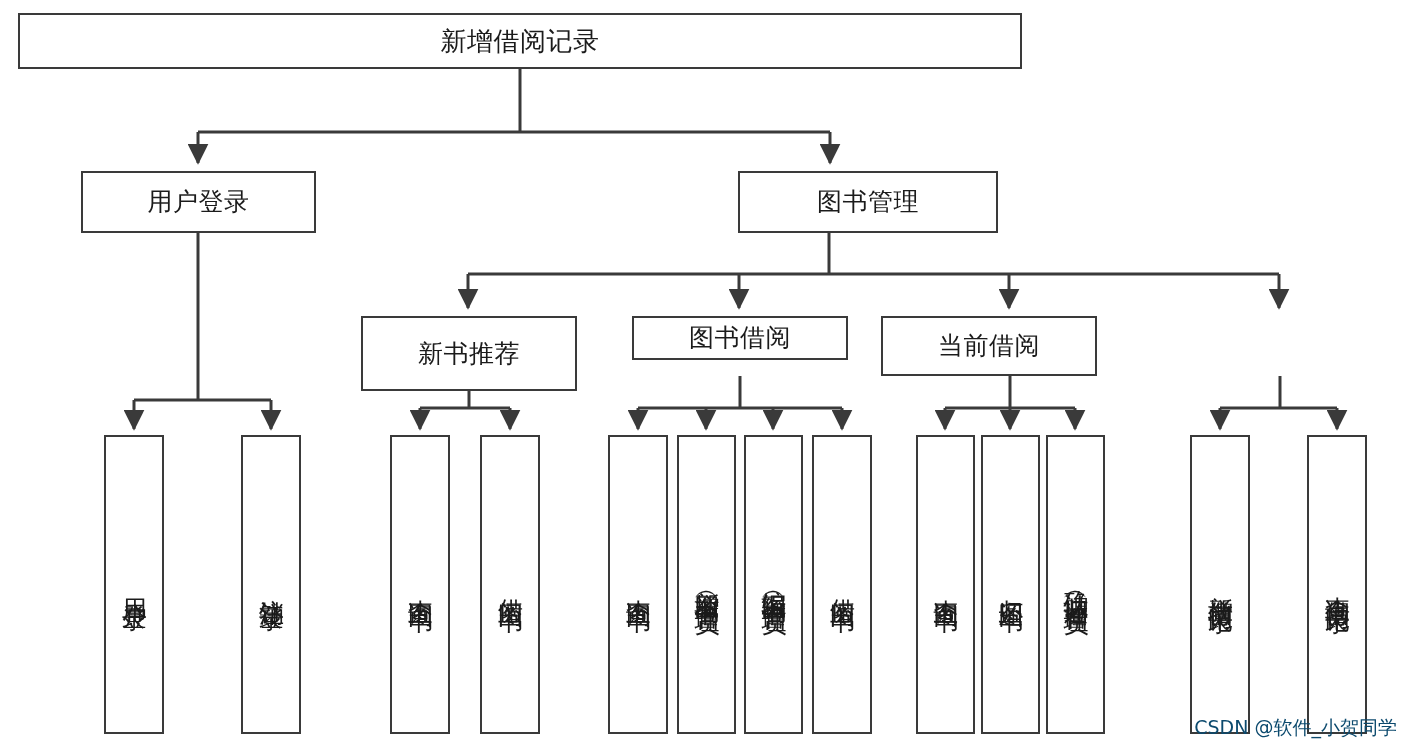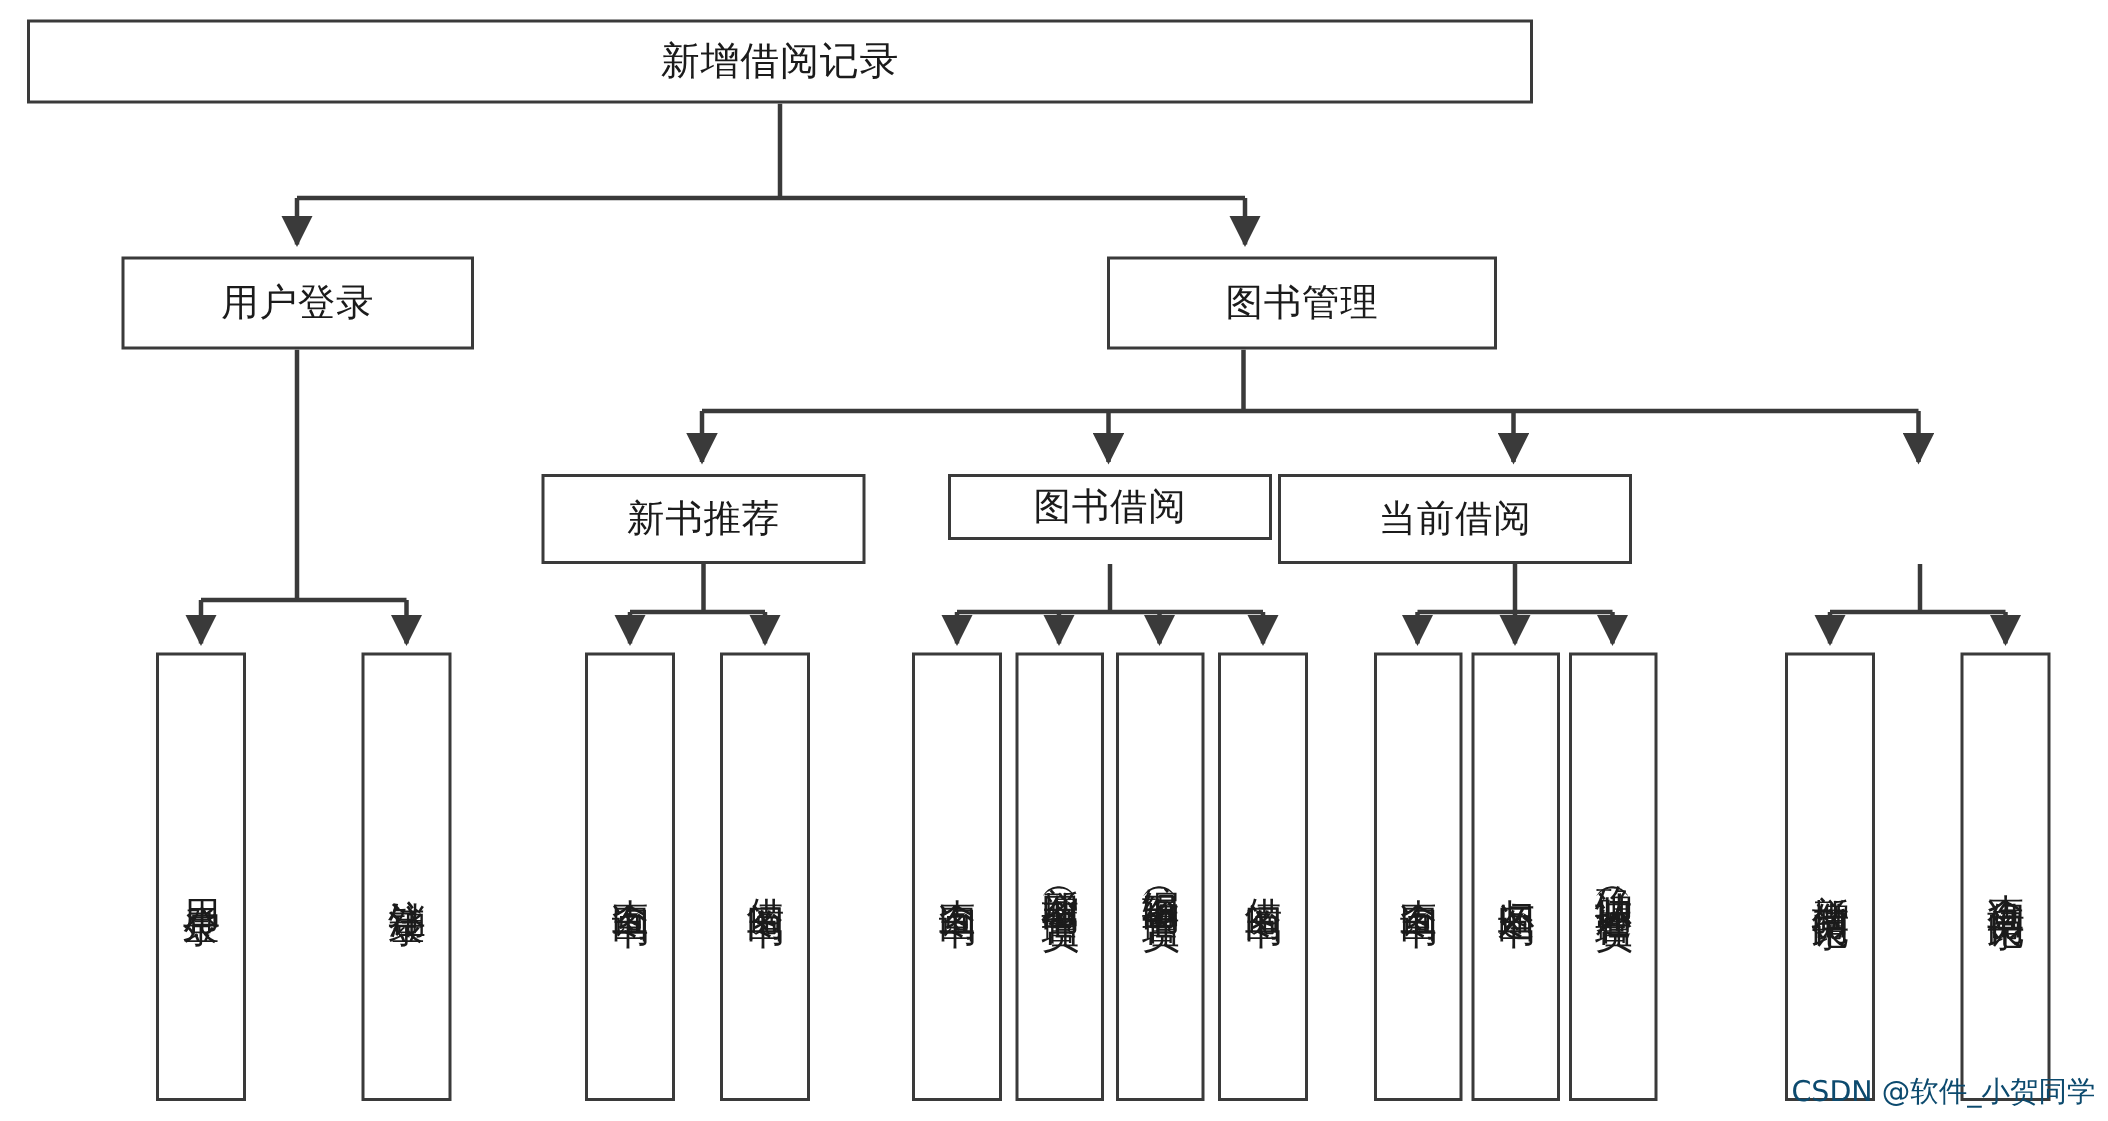--- a/index.html
+++ b/index.html
@@ -120,23 +120,23 @@
       <path d="M 1220 408 L 1220 429" marker-end="url(#arrow)"></path>
       <path d="M 1337 408 L 1337 429" marker-end="url(#arrow)"></path>
     </g>
   </svg>
 
   <div class="node h root" style="left:18px; top:13px; width:1004px; height:56px;">新增借阅记录</div>
 
   <div class="node h" style="left:81px; top:171px; width:235px; height:62px;">用户登录</div>
   <div class="node h" style="left:738px; top:171px; width:260px; height:62px;">图书管理</div>
 
-  <div class="node h" style="left:361px; top:316px; width:216px; height:60px;">新书推荐</div>
+  <div class="node h" style="left:361px; top:316px; width:216px; height:75px;">新书推荐</div>
   <div class="node h" style="left:632px; top:316px; width:216px; height:44px;">图书借阅</div>
-  <div class="node h" style="left:852px; top:316px; width:236px; height:60px;">当前借阅</div>
+  <div class="node h" style="left:881px; top:316px; width:216px; height:60px;">当前借阅</div>
 
   <div class="node v" style="left:104px; top:435px; width:60px; height:299px;">
     <span class="vtext">用户登录</span>
   </div>
   <div class="node v" style="left:241px; top:435px; width:60px; height:299px;">
     <span class="vtext">注销登录</span>
   </div>
 
   <div class="node v" style="left:390px; top:435px; width:60px; height:299px;">
     <span class="vtext">查询图书</span>

